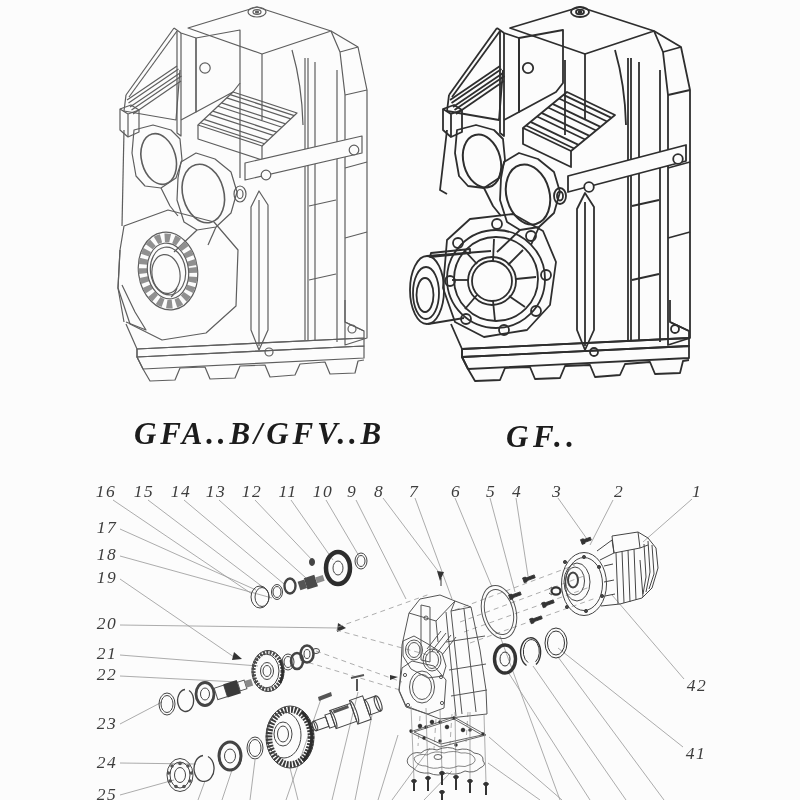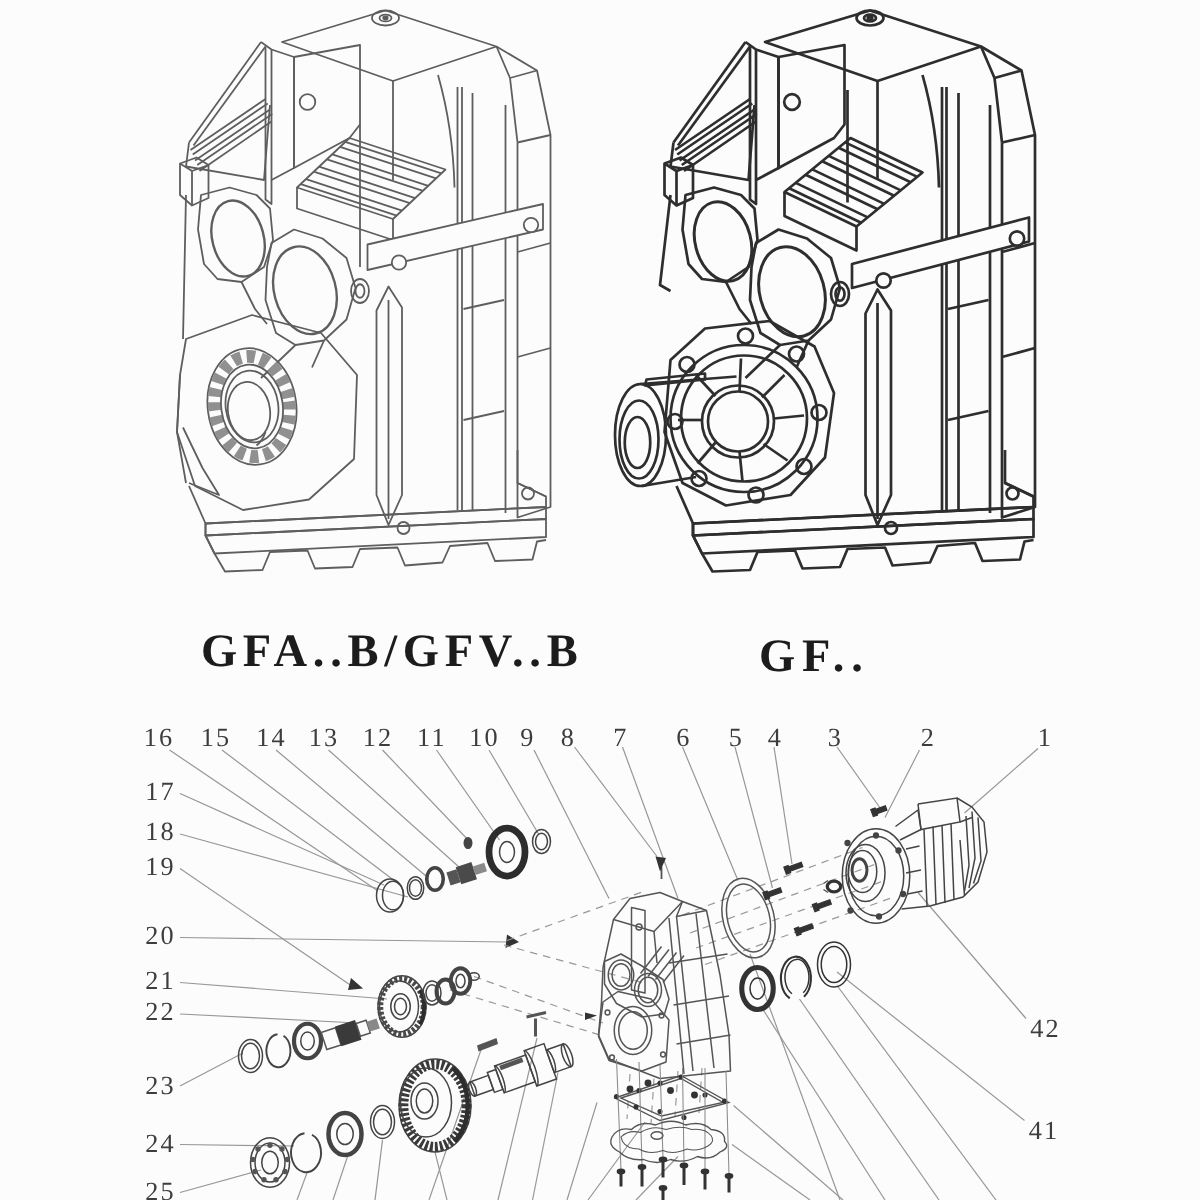--- a/index.html
+++ b/index.html
@@ -1,17 +1,17 @@
 <!DOCTYPE html>
 <html><head>
 <meta charset="utf-8">
 <style>
   html,body{margin:0;padding:0;background:#ffffff;}
   #page{position:relative;width:800px;height:800px;background:#fcfcfc;overflow:hidden;
-        font-family:"Liberation Serif", serif;}
+        font-family:"Liberation Serif", serif;font-style:italic;}
   svg{position:absolute;left:0;top:0;}
 </style>
 </head>
 <body>
 <div id="page">
 <svg width="800" height="800" viewBox="0 0 800 800" fill="none" style="filter:blur(0.35px)">
 
   <g id="leftbox" stroke="#5e5e5e" stroke-width="1.2" fill="none" stroke-linejoin="round">
 
     <path d="M188,28 L257,7 L331,31 L262,54 Z"></path>

